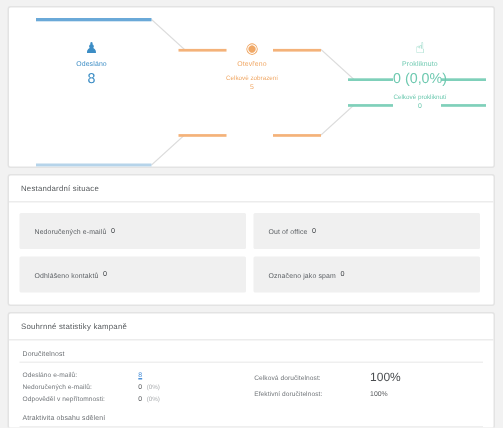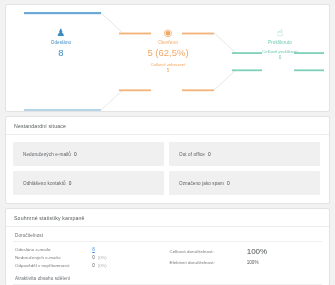--- a/index.html
+++ b/index.html
@@ -146,28 +146,28 @@
 
     <div class="stage stage1 s-blue">
       <span class="stage-icon">♟</span>
       <span class="stage-label">Odesláno</span>
       <span class="stage-value">8</span>
     </div>
 
     <div class="stage stage2 s-orange">
       <span class="stage-icon">◉</span>
       <span class="stage-label">Otevřeno</span>
-      <span class="stage-value">5 (62,5%)</span>
       <span class="stage-sub">Celkově zobrazení</span>
       <span class="stage-subval">5</span>
     </div>
 
     <div class="stage stage3 s-teal">
       <span class="stage-icon">☝</span>
       <span class="stage-label">Prokliknuto</span>
+      <span class="stage-value">0 (0,0%)</span>
       <span class="stage-sub">Celkově prokliknutí</span>
       <span class="stage-subval">0</span>
     </div>
   </div>
 
   <div class="card">
     <div class="sec-head">Nestandardní situace</div>
     <div class="sec-body">
       <div class="tiles">
 

